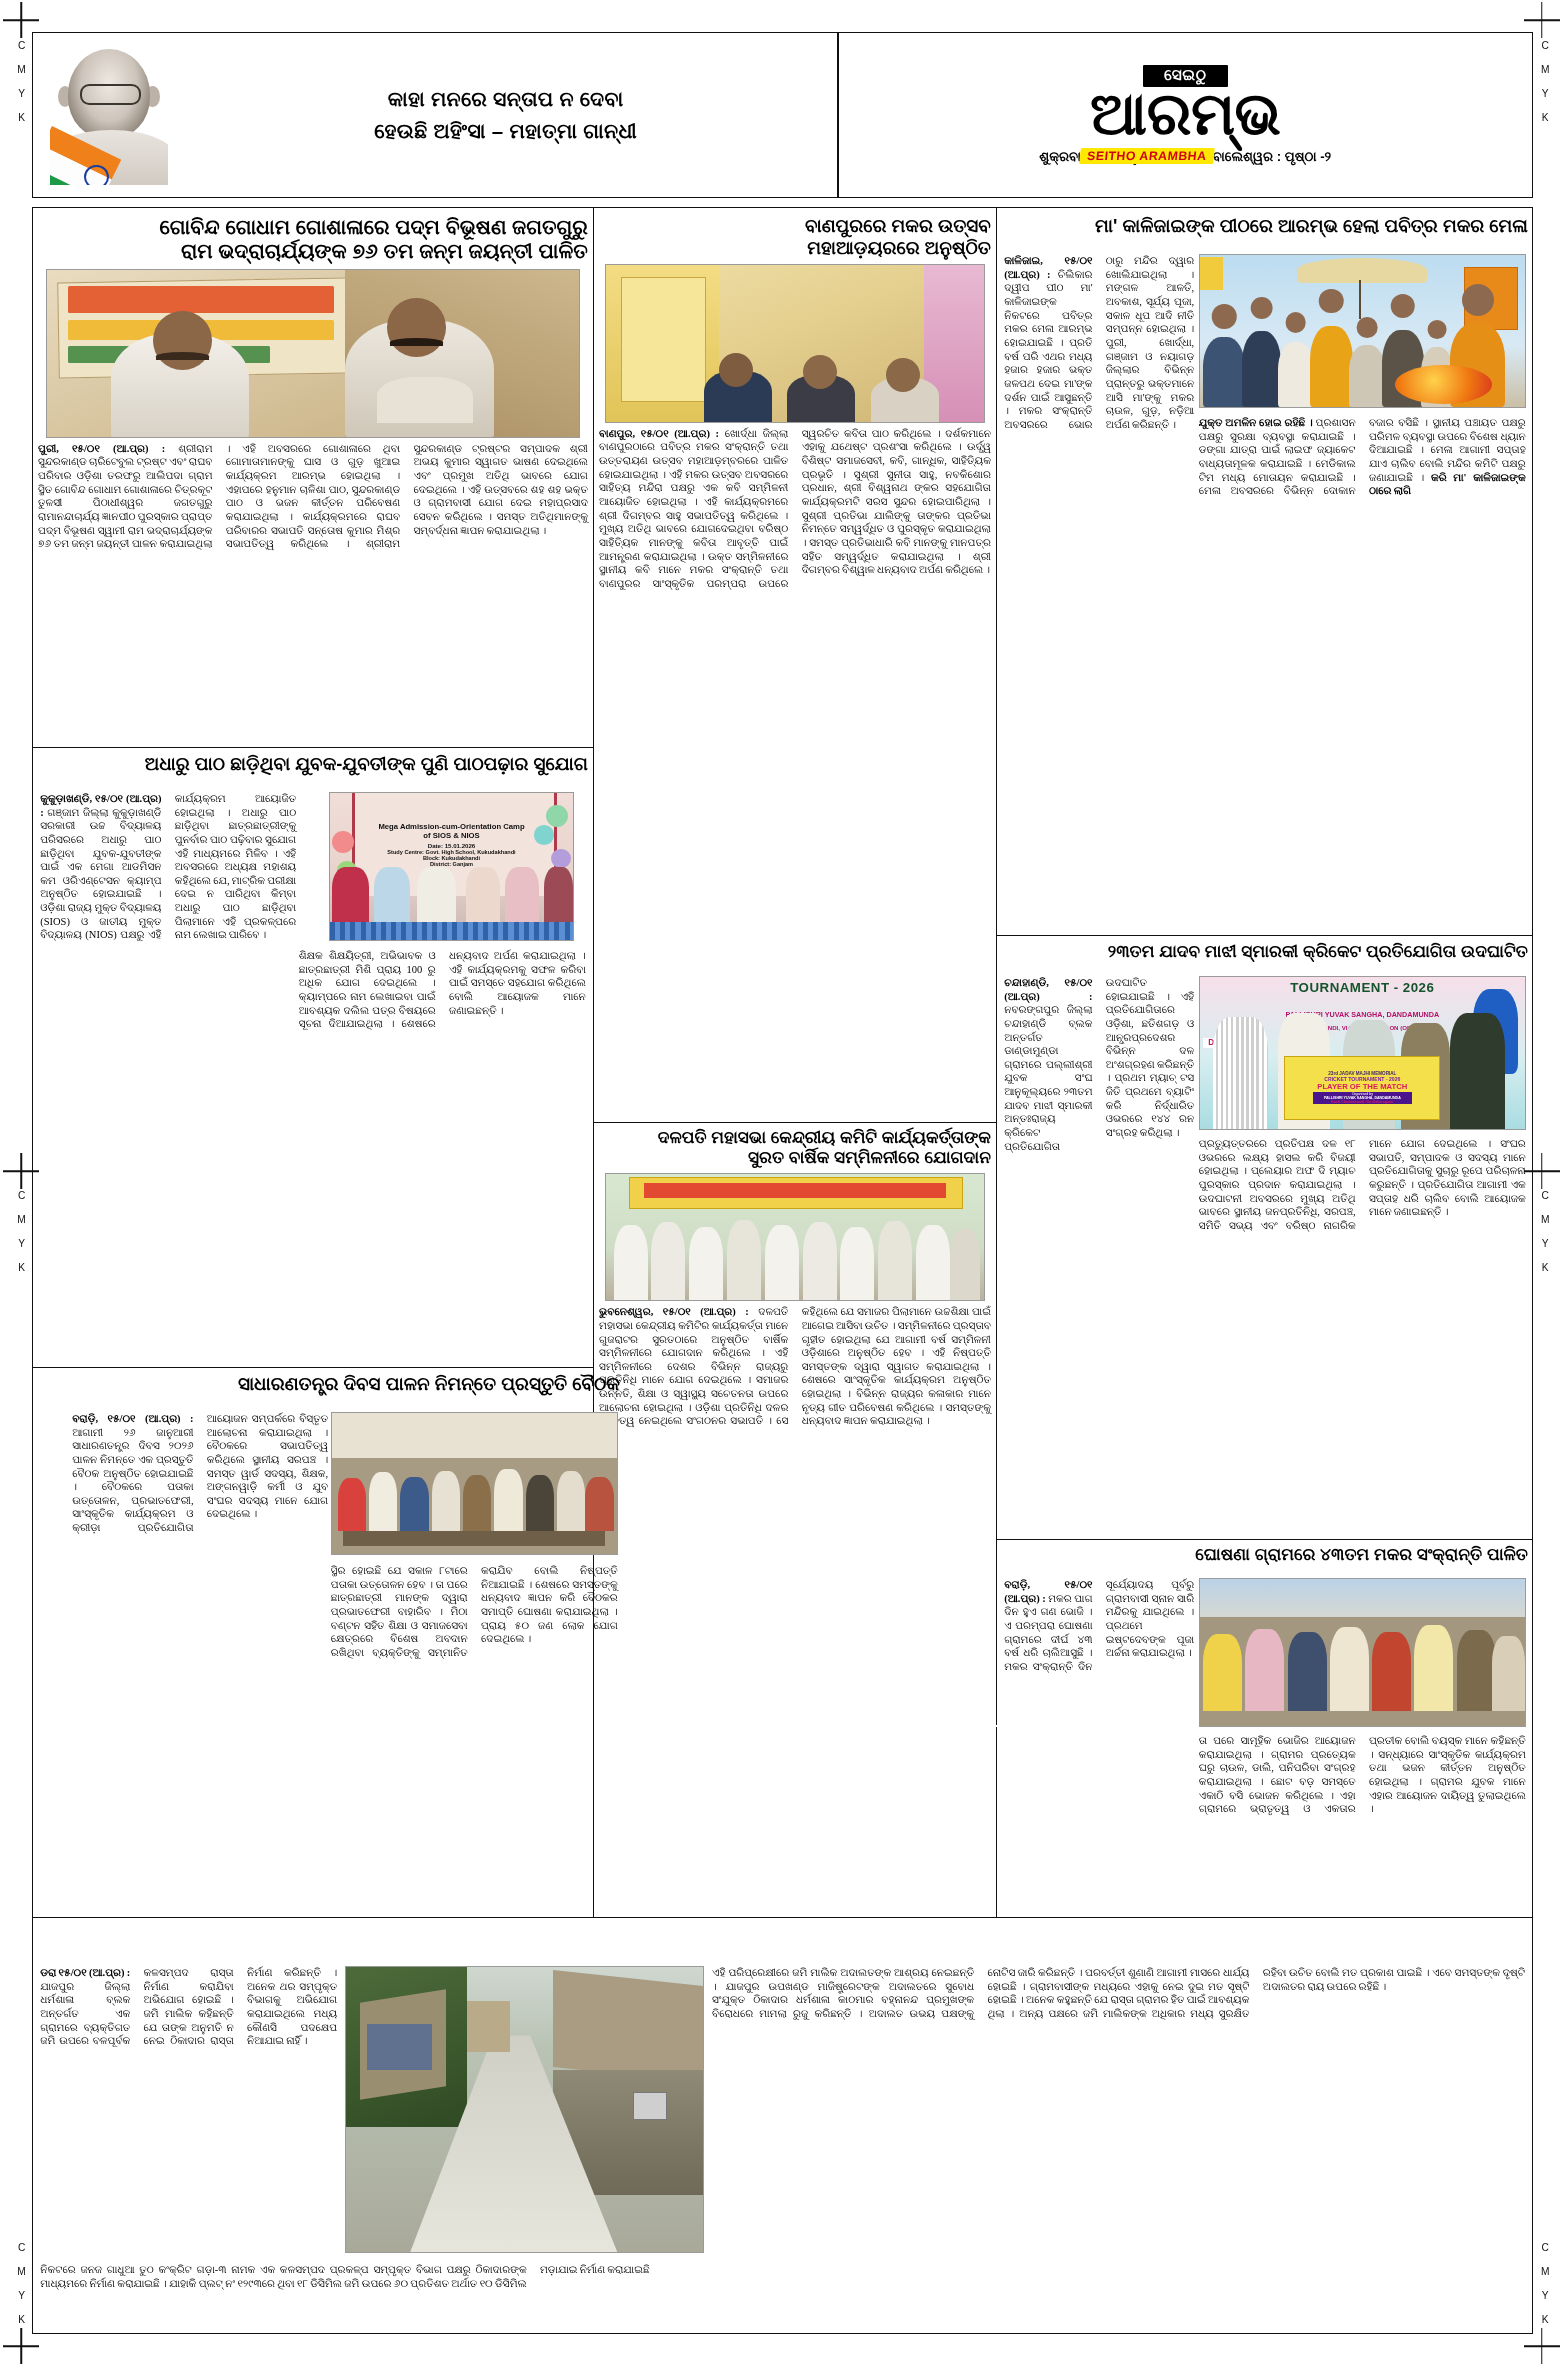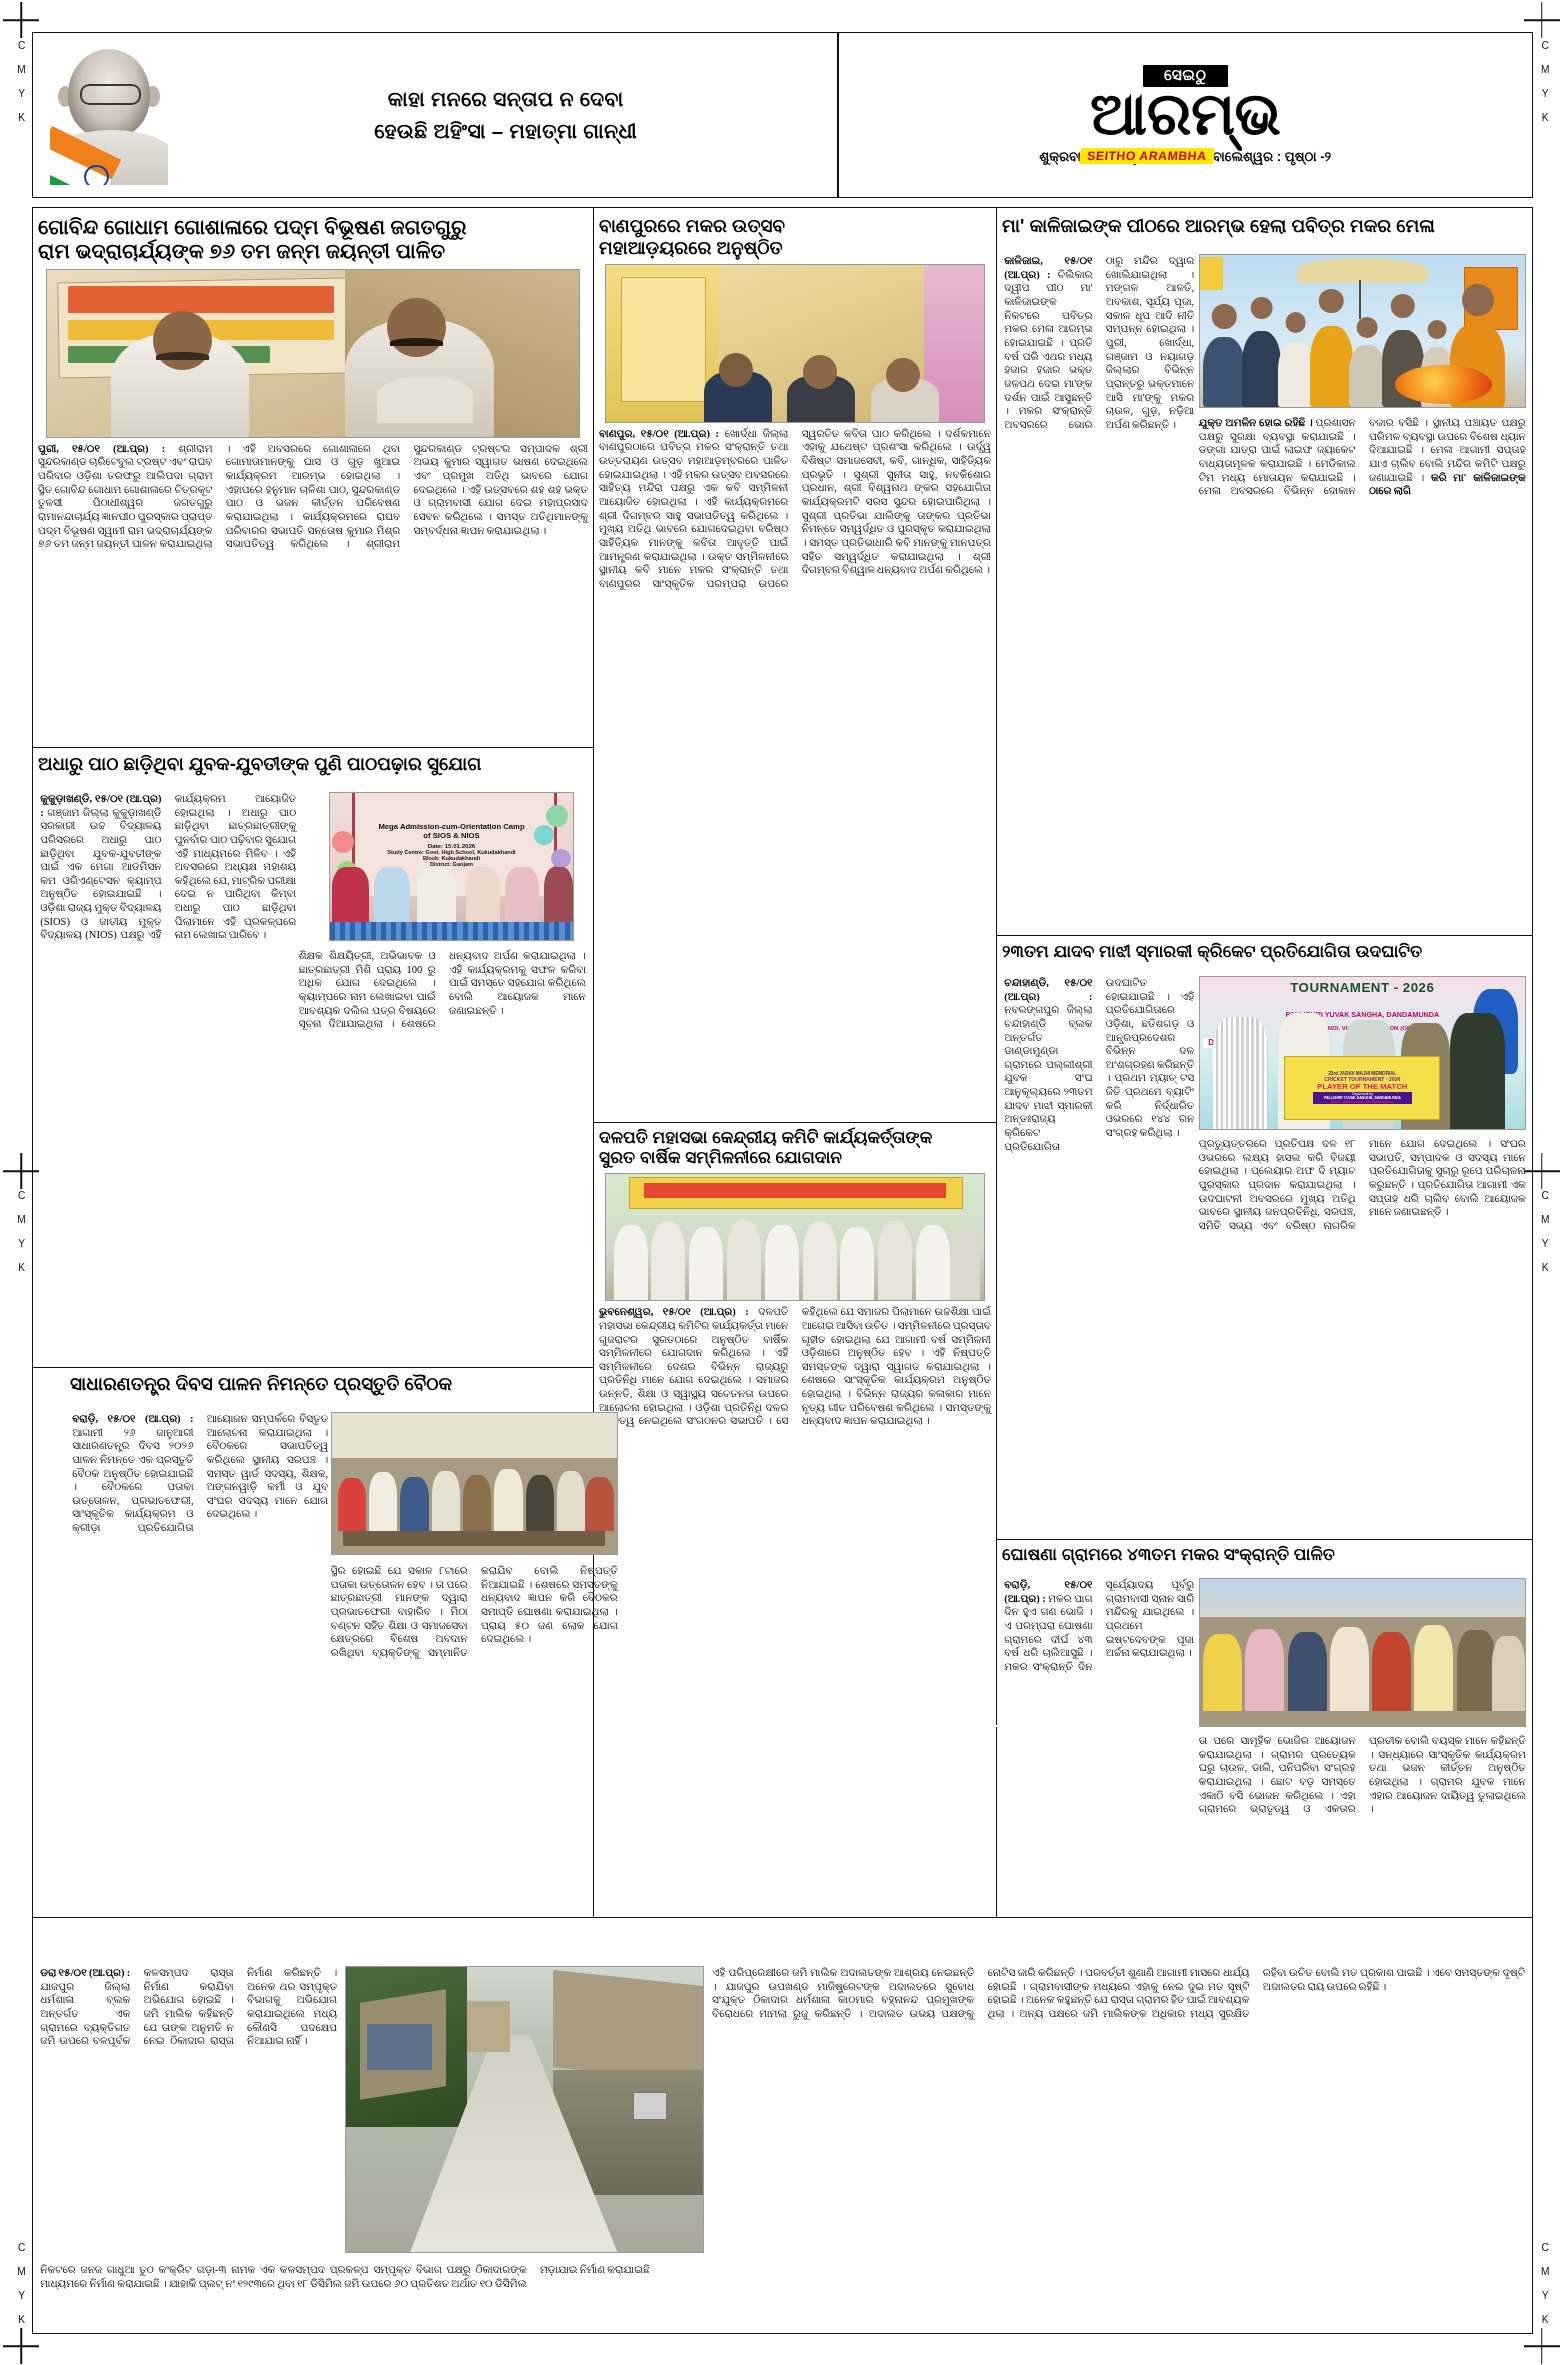--- a/index.html
+++ b/index.html
@@ -43,21 +43,21 @@
   .logo-main{font-family:"Liberation Sans",sans-serif;font-weight:700;font-size:59px;line-height:1.0;color:#000;letter-spacing:-0.5px;margin-top:-2px;}
   .logo-badge{position:absolute;left:calc(50% - 105px);bottom:33px;background:#FFE800;color:#D0021B;font-family:"Liberation Sans",sans-serif;
       font-weight:700;font-size:12.3px;letter-spacing:0.5px;padding:1px 7.2px;border-radius:1.5px;transform:skewX(-6deg);}
   .logo-date{font-family:"Liberation Sans",sans-serif;font-weight:700;font-size:13.3px;color:#000;margin-top:5.1px;}
   
   #grid{position:absolute;left:32px;top:207px;width:1501px;height:2127px;box-sizing:border-box;border:1.5px solid #111;}
   .vrule{position:absolute;top:0;bottom:0;width:1px;background:#111;}
   .hrule{position:absolute;left:0;right:0;height:1px;background:#111;}
   .zone{position:absolute;box-sizing:border-box;padding:0 5.1px;}
   
-  .hl{font-family:"Liberation Sans",sans-serif;font-weight:700;text-align:left;color:#000;line-height:1.18;}
+  .hl{font-family:"Liberation Sans",sans-serif;font-weight:700;text-align:right;color:#000;line-height:1.18;}
   .hl.l1{font-size:20.5px}
   .hl.l2{font-size:18.4px}
   .hl.l3{font-size:17px}
   .cols{column-gap:13.3px;}
   .c2{column-count:2}.c3{column-count:3}
   .bt{font-family:"Liberation Serif",serif;font-size:10.5px;line-height:1.30;text-align:justify;color:#000;
       hyphens:auto;word-spacing:-0.5px;}
   .dl{font-weight:700;}
   
   .ph{position:relative;overflow:hidden;background:#c9c9c9;border:0.5px solid #9a9a9a;box-sizing:border-box;}

